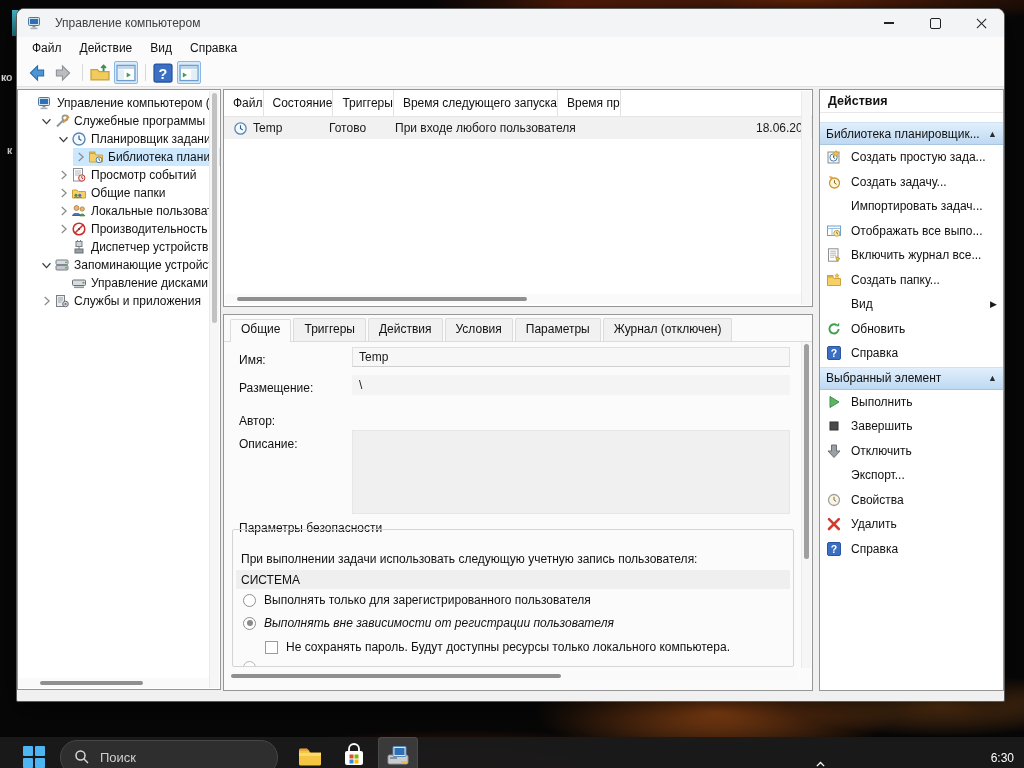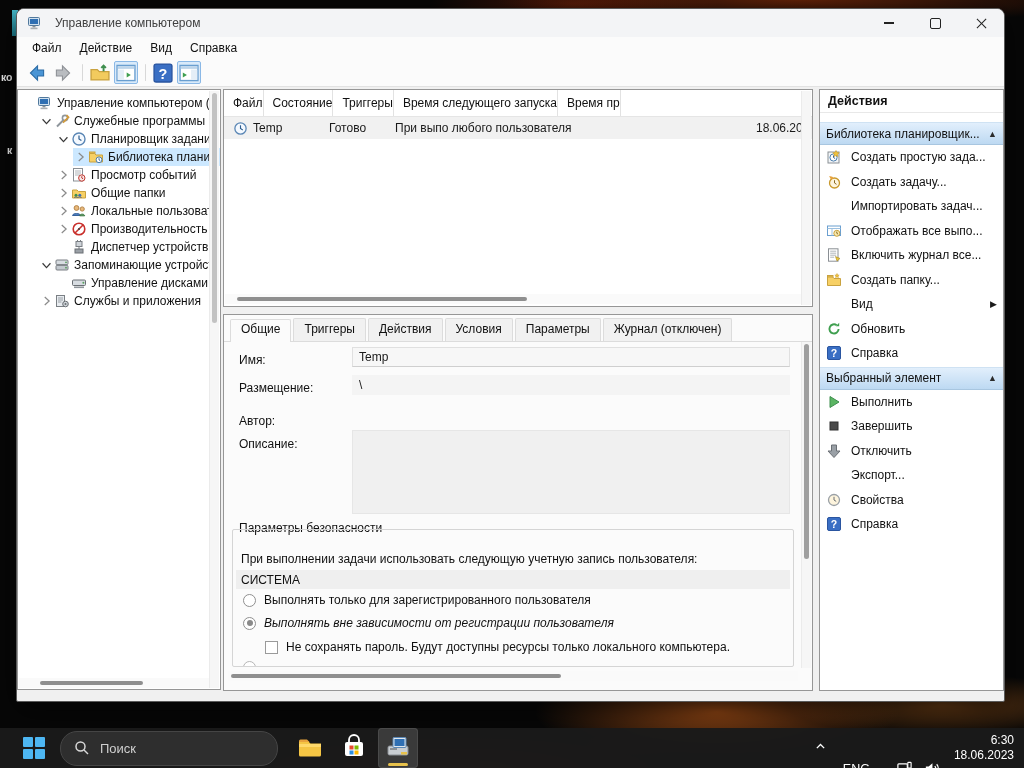--- a/index.html
+++ b/index.html
@@ -93,21 +93,21 @@
   .a-row.t-item{padding-left:6px;}
   .a-ico{width:16px;height:16px;flex:0 0 16px;margin-right:9px;}
   .a-ico svg{width:16px;height:16px;}
   .a-label{flex:1;overflow:hidden;white-space:nowrap;}
   .a-caret{display:none;margin-left:4px;color:#2b2b2b;font-size:9px;}
   .a-row.t-section .a-caret{display:block;}
   .a-sub{display:none;margin-left:4px;color:#1a1a1a;font-size:9px;}
   .a-row.submenu .a-sub{display:block;}
 
   
-  .taskbar{position:absolute;left:0;bottom:0;width:1024px;height:40px;background:rgba(26,26,26,.97);z-index:5;display:flex;align-items:center;}
+  .taskbar{position:absolute;left:0;bottom:0;width:1024px;height:31px;background:rgba(26,26,26,.97);z-index:5;display:flex;align-items:flex-start;}
   .tb-left{display:flex;align-items:center;margin-left:14px;}
   .startbtn{width:40px;height:40px;display:flex;align-items:center;justify-content:center;border-radius:4px;}
   .startlogo{display:grid;grid-template-columns:10px 10px;grid-gap:2px;}
   .startlogo span{width:10px;height:10px;background:#4db6f2;border-radius:1px;}
   .searchpill{width:216px;height:33px;margin-left:6px;border-radius:17px;background:#2e2e2e;border:1px solid #454545;display:flex;align-items:center;color:#cfcfcf;font-size:13px;}
   .searchpill svg{width:16px;height:16px;margin:0 10px 0 13px;}
   .tb-apps{display:flex;align-items:center;margin-left:12px;}
   .appbtn{width:40px;height:40px;margin-right:4px;border-radius:4px;display:flex;align-items:center;justify-content:center;position:relative;}
   .appbtn svg{width:26px;height:26px;}
   .appbtn.active{background:#3a3a3a;box-shadow:inset 0 0 0 1px #4a4a4a;}
@@ -442,21 +442,21 @@
       <span class="ccell w1">
           <span class="row-ico">
             <svg viewBox="0 0 16 16" style="width: 100%; height: 100%; display: block;">
               <circle cx="8" cy="8" r="6" fill="#f4f9ff" stroke="#5b87b5" stroke-width="1.4"></circle>
               <path d="M8 4.6V8l2.4 1.6" stroke="#2e5e8f" stroke-width="1.2" fill="none"></path>
             </svg>
           </span>
           <span>Temp</span>
         </span>
       <span class="ccell w2">Готово</span>
-      <span class="ccell w3">При выпо любого пользователя</span>
+      <span class="ccell w3">При входе любого пользователя</span>
       <span class="ccell w4"></span>
       <span class="ccell w5">18.06.202</span>
     </div>
     <div class="hscroll" style="bottom:2px;right:11px;">
         <div class="hthumb" style="left:12px;width:290px;"></div>
       </div>
     <div class="vscroll"></div>
   </div>
 
   <div class="panel" id="detailsPanel">
@@ -648,20 +648,29 @@
 
         </div>
         <div class="a-row t-item">
           <span class="a-ico">
             <svg viewBox="0 0 16 16" style="width: 100%; height: 100%; display: block;">
               <circle cx="8" cy="8" r="5.5" fill="#fdf4dd" stroke="#9aa0a6" stroke-width="1.3"></circle>
               <path d="M8 4.8V8l2.2 1.4" stroke="#6a6f74" fill="none"></path>
             </svg>
           </span>
           <span class="a-label">Свойства</span>
+
+        </div>
+        <div class="a-row t-item">
+          <span class="a-ico">
+            <svg viewBox="0 0 16 16" style="width: 100%; height: 100%; display: block;">
+              <path d="M3 3.2 12.8 13M12.8 3.2 3 13" stroke="#d23b2f" stroke-width="2.6" stroke-linecap="round"></path>
+            </svg>
+          </span>
+          <span class="a-label">Удалить</span>
 
         </div>
         <div class="a-row t-item">
           <span class="a-ico">
             <svg viewBox="0 0 16 16" style="width: 100%; height: 100%; display: block;">
               <rect x="1.5" y="1.5" width="13" height="13" rx="1.5" fill="#3a6fc4" stroke="#2a55a0"></rect>
               <text x="8" y="12" font-size="10.5" fill="#fff" text-anchor="middle" font-family="Liberation Sans, sans-serif" font-weight="bold">?</text>
             </svg>
           </span>
           <span class="a-label">Справка</span>

